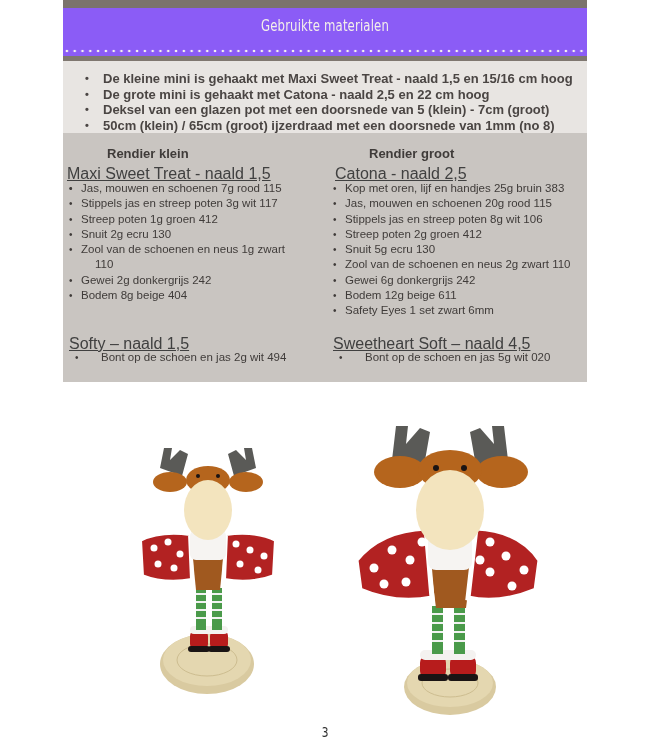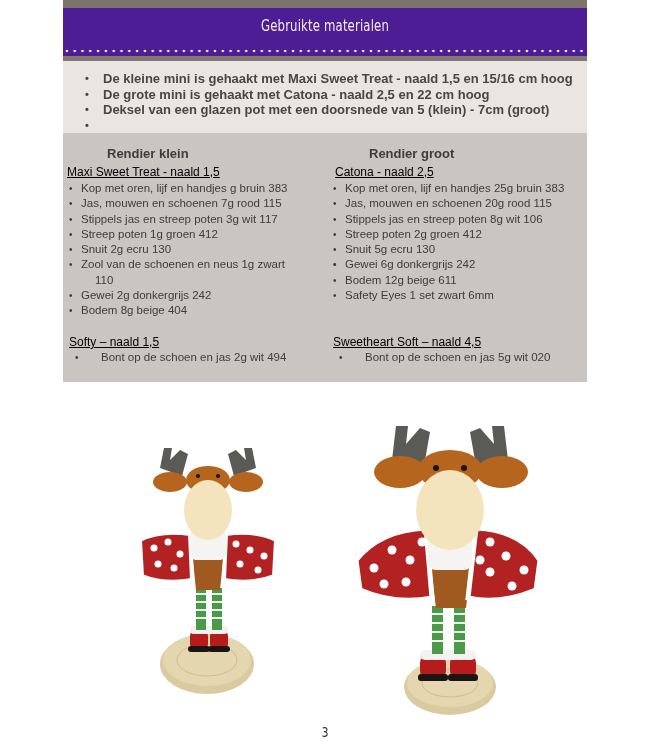--- a/index.html
+++ b/index.html
@@ -1,20 +1,20 @@
 <!DOCTYPE html>
 <html><head>
 <meta charset="utf-8">
 <style>
   html, body { margin: 0; padding: 0; background: #ffffff; }
   body { width: 650px; height: 750px; position: relative; overflow: hidden; font-family: "Liberation Sans", sans-serif; }
 
   .page { position: absolute; left: 0; top: 0; width: 650px; height: 750px; background: #ffffff; }
 
-  .header { position: absolute; left: 63px; top: 0; width: 524px; height: 61px; background: #4c1d95; }
+  .header { position: absolute; left: 63px; top: 0; width: 524px; height: 61px; background: #8b5cf6; }
   .header-topstrip { position: absolute; left: 0; top: 0; width: 100%; height: 8px; background: #7b736c; }
   .header-title { position: absolute; left: 0; top: 17px; width: 100%; text-align: center;
     font-family: "DejaVu Sans", sans-serif; font-size: 15px; color: #f3efea; letter-spacing: 0.2px;
     transform: scaleX(0.78); transform-origin: center; }
   .header-dots { position: absolute; left: 0; top: 49px; width: 100%; height: 4px;
     background-image: radial-gradient(circle, #f4f1ee 1.3px, transparent 1.6px);
     background-size: 7.8px 4px; background-repeat: repeat-x; }
   .header-bottom { position: absolute; left: 0; bottom: 0; width: 100%; height: 5px; background: #7f7770; }
 
   .intro { position: absolute; left: 63px; top: 61px; width: 524px; height: 72px; background: #e8e5e2; }
@@ -22,21 +22,21 @@
   .intro li { font-size: 13px; font-weight: bold; color: #4a4543; line-height: 15.5px; white-space: nowrap; position: relative; padding-left: 18px; }
   .intro li .bullet { position: absolute; left: 0; top: 0; font-size: 11px; color: #4a4543; }
 
   .materials { position: absolute; left: 63px; top: 133px; width: 524px; height: 249px; background: #c9c5c1; }
   .col { position: absolute; top: 0; }
   .col-left { left: 4px; width: 262px; }
   .col-right { left: 268px; width: 256px; }
   .col-title { position: absolute; top: 13px; font-size: 13px; font-weight: bold; color: #3f3b39; white-space: nowrap; }
   .col-left .col-title { left: 40px; }
   .col-right .col-title { left: 38px; }
-  .section-head { position: absolute; font-size: 12px; color: #000000; text-decoration: underline; white-space: nowrap; }
+  .section-head { position: absolute; font-size: 16px; color: #404040; text-decoration: underline; white-space: nowrap; }
   .items { position: absolute; margin: 0; padding: 0; list-style: none; }
   .items li { position: relative; font-size: 11.5px; color: #3f3b39; line-height: 15.3px; padding-left: 14px; }
   .items li .bullet { position: absolute; left: 2px; top: 0; font-size: 10px; }
   .items li .cont { display: block; padding-left: 14px; }
   .items.wide li { padding-left: 34px; }
   .items.wide li .bullet { left: 8px; }
 
   .photo { position: absolute; }
   .photo-left { left: 120px; top: 430px; width: 170px; height: 290px; }
   .photo-right { left: 340px; top: 410px; width: 220px; height: 310px; }
@@ -53,31 +53,31 @@
     <div class="header-title">Gebruikte materialen</div>
     <div class="header-dots"></div>
     <div class="header-bottom"></div>
   </div>
 
   <div class="intro">
     <ul>
       <li><span class="bullet">•</span><span>De kleine mini is gehaakt met Maxi Sweet Treat - naald 1,5 en 15/16 cm hoog</span></li>
       <li><span class="bullet">•</span><span>De grote mini is gehaakt met Catona - naald 2,5 en 22 cm hoog</span></li>
       <li><span class="bullet">•</span><span>Deksel van een glazen pot met een doorsnede van 5 (klein) - 7cm (groot)</span></li>
-      <li><span class="bullet">•</span></li>
+      <li><span class="bullet">•</span><span>50cm (klein) / 65cm (groot) ijzerdraad met een doorsnede van 1mm (no 8)</span></li>
     </ul>
   </div>
 
   <div class="materials">
 
     <div class="col col-left">
       <div class="col-title">Rendier klein</div>
       <div class="section-head" style="left:0; top:32px;">Maxi Sweet Treat - naald 1,5</div>
       <ul class="items" style="left:0; top:48px; width:262px;">
-        <li><span class="bullet">•</span><span>Kop met oren, lijf en handjes g bruin 383</span></li>
+        <li><span class="bullet">•</span></li>
         <li><span class="bullet">•</span><span>Jas, mouwen en schoenen 7g rood 115</span></li>
         <li><span class="bullet">•</span><span>Stippels jas en streep poten 3g wit 117</span></li>
         <li><span class="bullet">•</span><span>Streep poten 1g groen 412</span></li>
         <li><span class="bullet">•</span><span>Snuit 2g ecru 130</span></li>
         <li><span class="bullet">•</span><span>Zool van de schoenen en neus 1g zwart</span><span class="cont">110</span></li>
         <li><span class="bullet">•</span><span>Gewei 2g donkergrijs 242</span></li>
         <li><span class="bullet">•</span><span>Bodem 8g beige 404</span></li>
       </ul>
       <div class="section-head" style="left:2px; top:202px;text-align:center;">Softy – naald 1,5</div>
       <ul class="items wide" style="left:0; top:217px; width:262px;">
@@ -87,21 +87,21 @@
 
     <div class="col col-right">
       <div class="col-title">Rendier groot</div>
       <div class="section-head" style="left:4px; top:32px;">Catona - naald 2,5</div>
       <ul class="items" style="left:0; top:48px; width:256px;">
         <li><span class="bullet">•</span><span>Kop met oren, lijf en handjes 25g bruin 383</span></li>
         <li><span class="bullet">•</span><span>Jas, mouwen en schoenen 20g rood 115</span></li>
         <li><span class="bullet">•</span><span>Stippels jas en streep poten 8g wit 106</span></li>
         <li><span class="bullet">•</span><span>Streep poten 2g groen 412</span></li>
         <li><span class="bullet">•</span><span>Snuit 5g ecru 130</span></li>
-        <li><span class="bullet">•</span></li>
+        <li><span class="bullet">•</span><span>Zool van de schoenen en neus 2g zwart 110</span></li>
         <li><span class="bullet">•</span><span>Gewei 6g donkergrijs 242</span></li>
         <li><span class="bullet">•</span><span>Bodem 12g beige 611</span></li>
         <li><span class="bullet">•</span><span>Safety Eyes 1 set zwart 6mm</span></li>
       </ul>
       <div class="section-head" style="left:2px; top:202px;">Sweetheart Soft – naald 4,5</div>
       <ul class="items wide" style="left:0; top:217px; width:256px;">
         <li><span class="bullet">•</span><span>Bont op de schoen en jas 5g wit 020</span></li>
       </ul>
     </div>
   </div>

